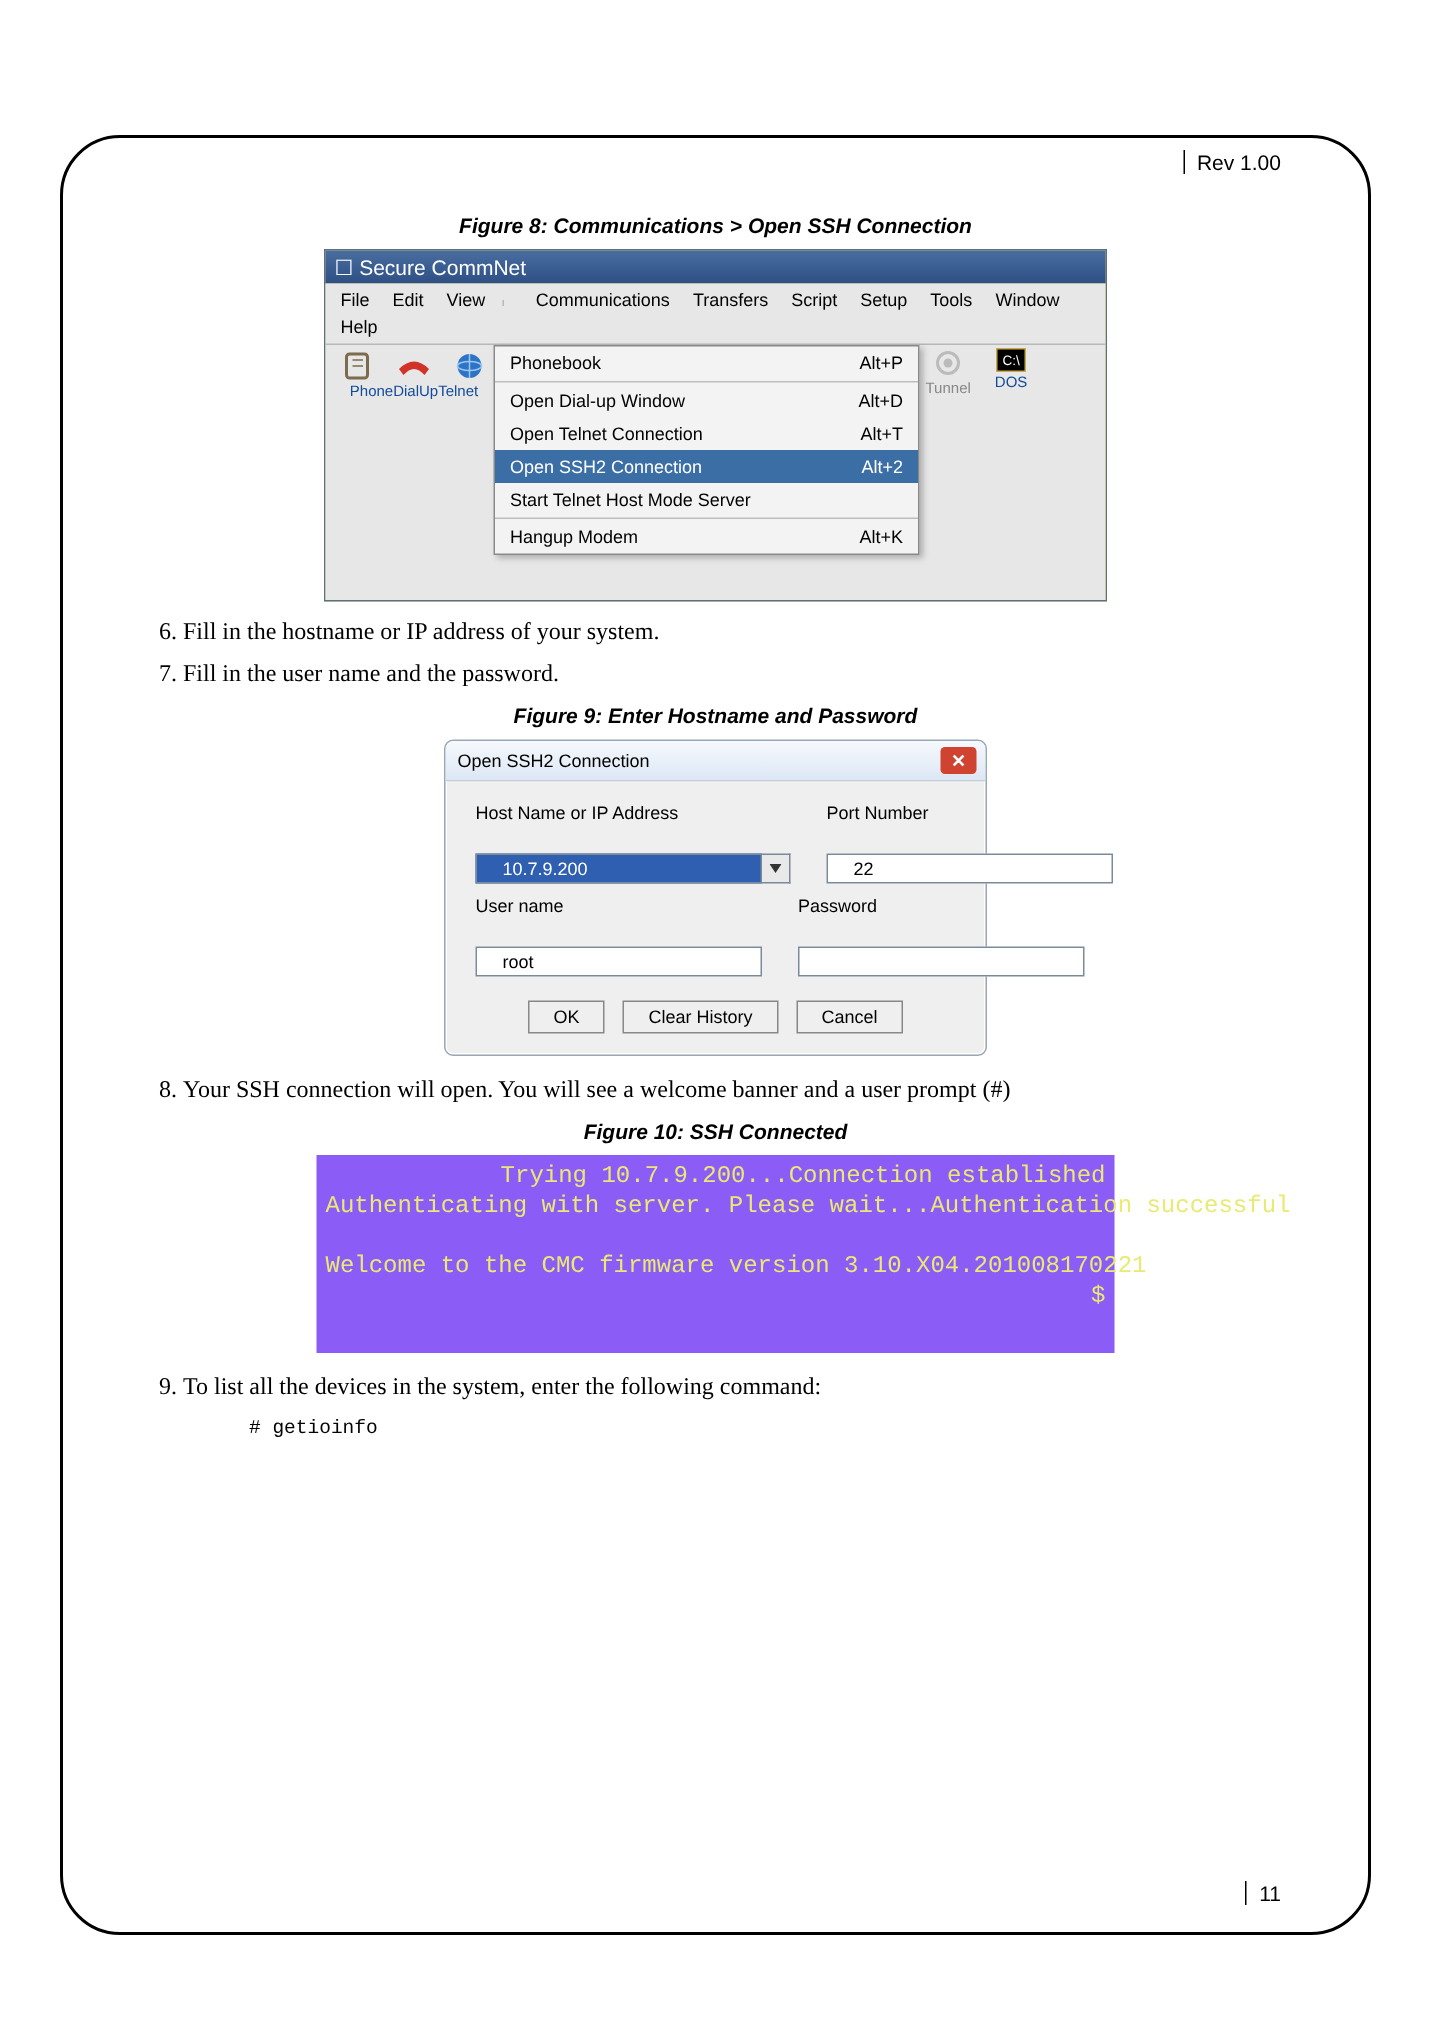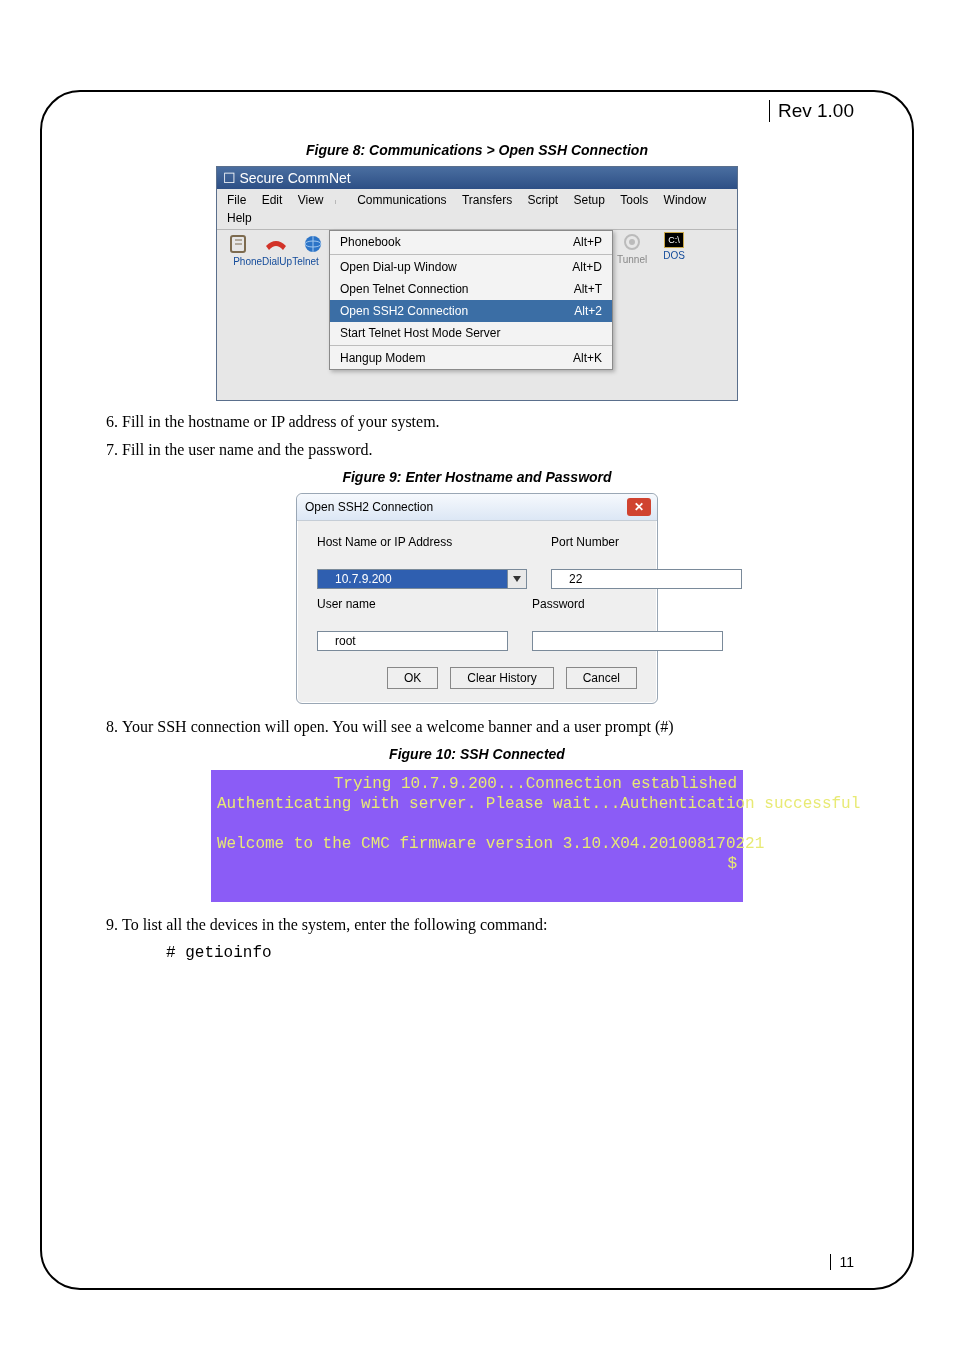--- a/index.html
+++ b/index.html
@@ -20,21 +20,21 @@
     bottom: 60px;
     border: 2px solid #000;
     border-radius: 40px;
     padding: 18px 60px 40px 60px;
   }
   .rev {
     position: absolute;
     right: 100px;
     top: 100px;
     font-family: Arial, Helvetica, sans-serif;
-    font-size: 19px;
+    font-size: 14px;
     border-left: 1px solid #000;
     padding-left: 8px;
   }
   .page-num {
     position: absolute;
     right: 100px;
     bottom: 80px;
     font-family: Arial, Helvetica, sans-serif;
     font-size: 14px;
     border-left: 1px solid #000;
@@ -156,41 +156,41 @@
     border: 1px solid #7a8a9a;
     background:#fff;
   }
   .hnip-wrap { display:flex; }
   .hnip-wrap input { flex:1; }
   .hnip-wrap .dd-arrow {
     width:18px; border:1px solid #7a8a9a; border-left:none;
     background:#e9e9e9; display:flex; align-items:center; justify-content:center;
   }
   .hnip-sel { background:#2f5fb0 !important; color:#fff; }
-  .dlg9 .btns { display:flex; justify-content:flex-end; gap:12px; margin-top:16px; }
+  .dlg9 .btns { display:flex; justify-content:center; gap:12px; margin-top:16px; }
   .dlg9 button {
     font-family: Tahoma, Arial, sans-serif;
     font-size: 12px;
     background:#efefef; border:1px solid #888; padding:3px 16px;
   }
 
   
   .term10 {
     width: 520px;
     margin: 6px auto 14px auto;
     background: #8b5cf6;
     color: #e8ea74;
     font-family: "Courier New", monospace;
     font-size: 16px;
     padding: 4px 6px 28px 6px;
     white-space: pre;
     line-height: 1.25;
     text-align: right;
   }
-  .code { font-family:"Courier New", monospace; font-size:16px; margin-left:64px; margin-top:6px; }
+  .code { font-family:"Courier New", monospace; font-size:13px; margin-left:64px; margin-top:6px; }
 </style>
 </head>
 <body>
 
 <div class="rev">Rev 1.00</div>
 
 <div class="page-border">
 
   <div class="fig-caption" style="margin-top:32px;">Figure 8: Communications &gt; Open SSH Connection</div>
 

